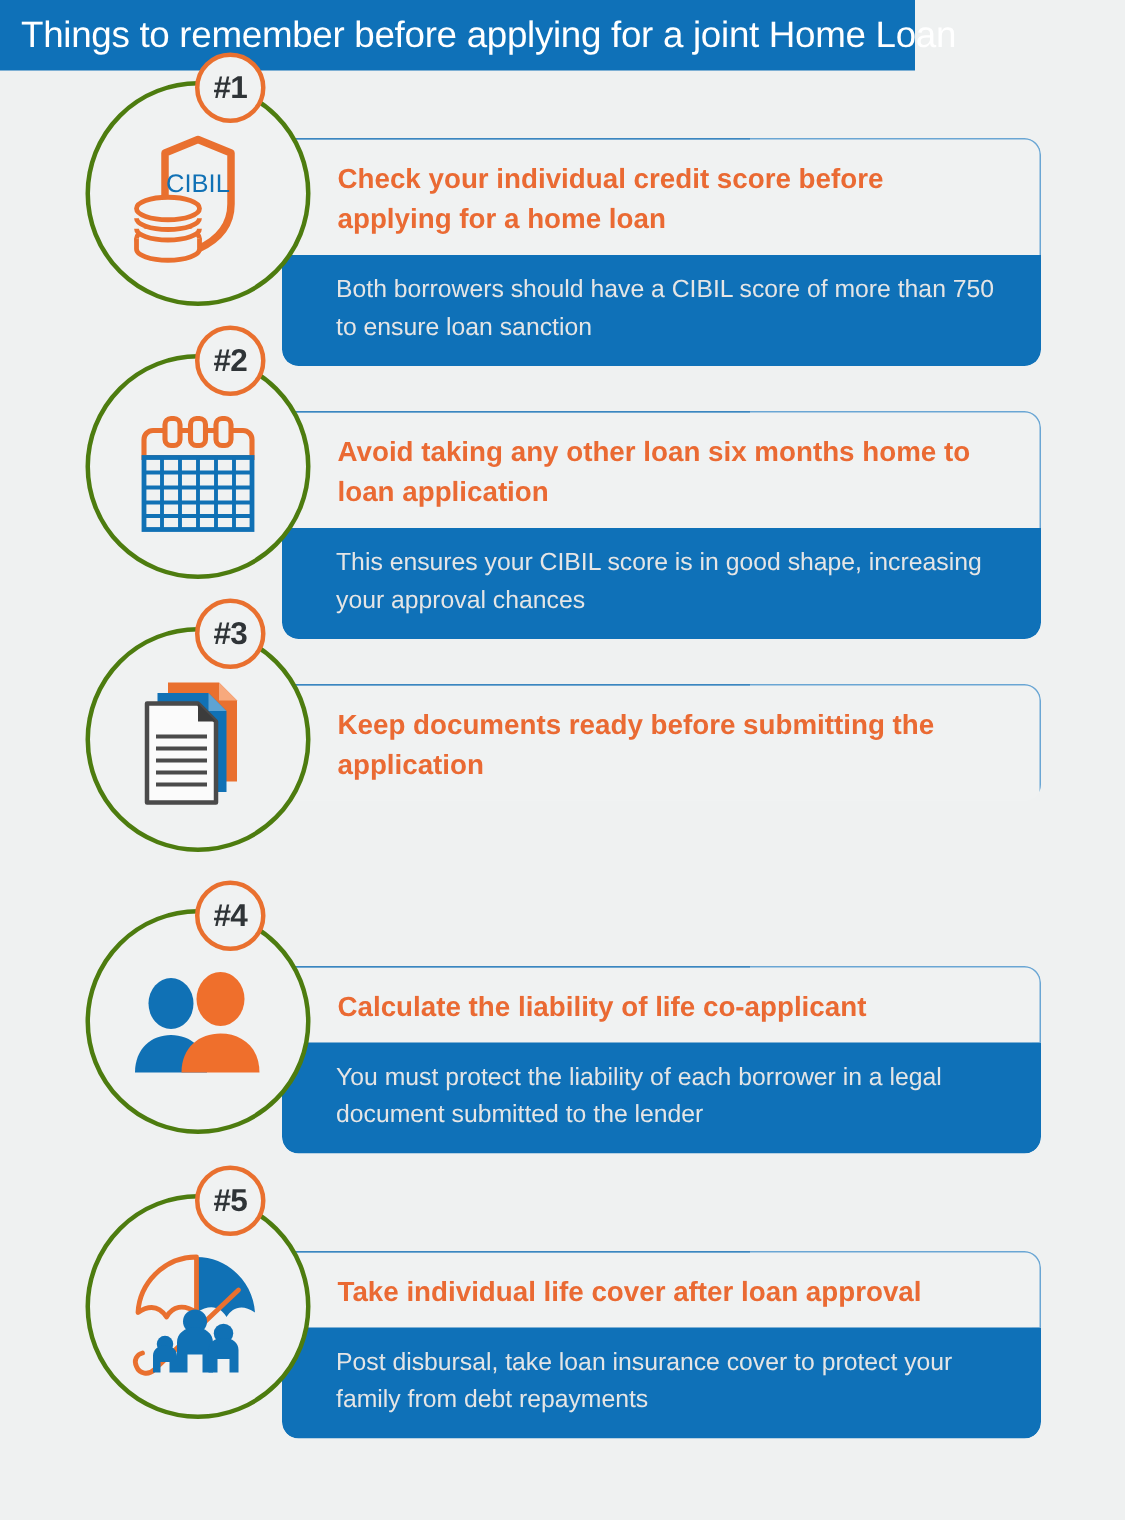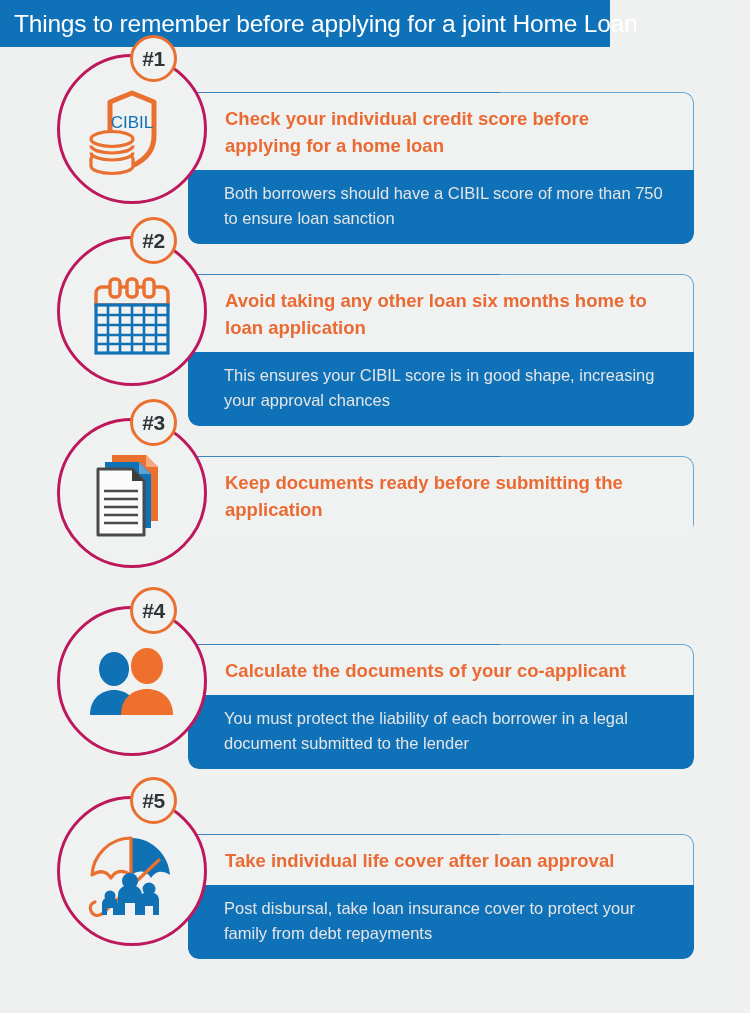--- a/index.html
+++ b/index.html
@@ -99,21 +99,21 @@
   }
 
   
   .circle {
     position: absolute;
     left: 57px;
     top: 6px;
     width: 150px;
     height: 150px;
     border-radius: 50%;
-    border: 3px solid #be185d;
+    border: 3px solid #4d7c0f;
     background: #f0f2f2;
     z-index: 4;
     box-sizing: border-box;
   }
 
   
   .badge {
     position: absolute;
     left: 130px;
     top: -13px;
@@ -261,21 +261,21 @@
   <div class="badge">
     <span class="badge-label">#3</span>
   </div>
 </div>
 
 <div class="item item-4">
   <div class="connector"></div>
 
   <div class="card">
     <div class="card-top">
-      <div class="card-title">Calculate the documents of your co-applicant</div>
+      <div class="card-title">Calculate the liability of life co-applicant</div>
     </div>
     <div class="card-bottom">
       <div class="card-body">You must protect the liability of each borrower in a legal document submitted to the lender</div>
     </div>
   </div>
 
   <div class="circle">
     <div class="icon-wrap">
       <svg width="104" height="104" viewBox="0 0 104 104" aria-hidden="true">
         <g fill="#1071b5">

